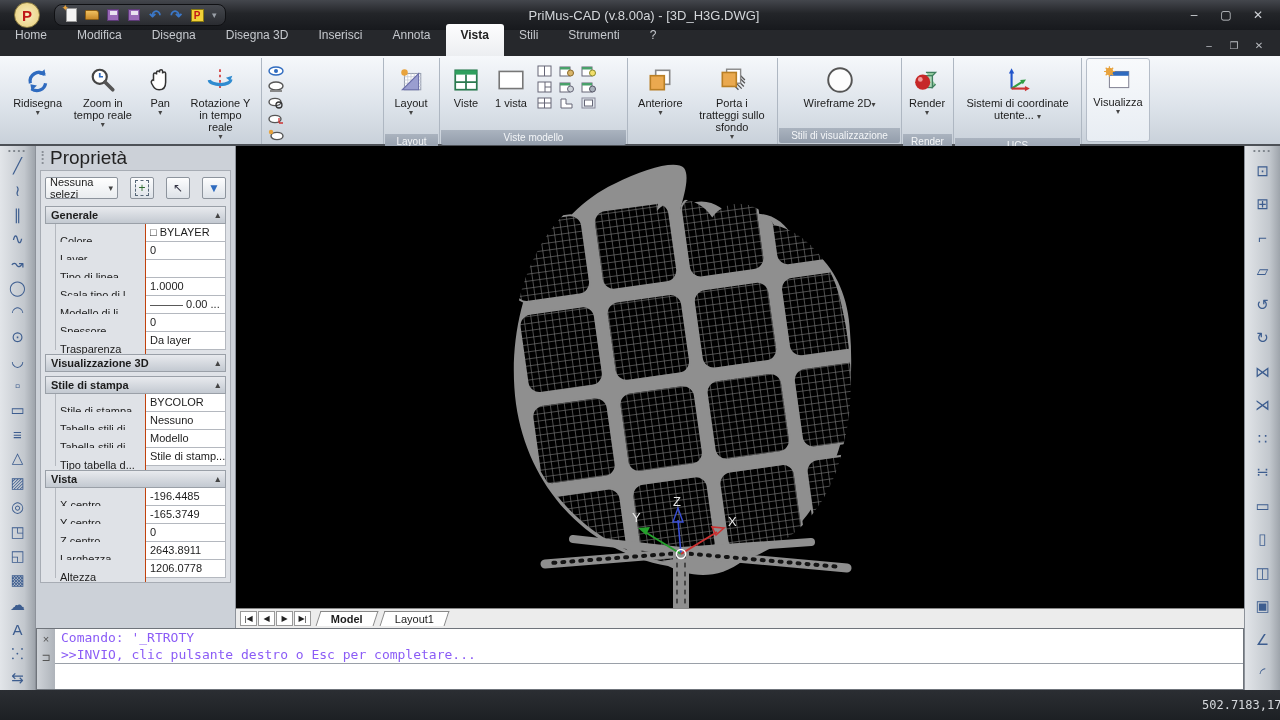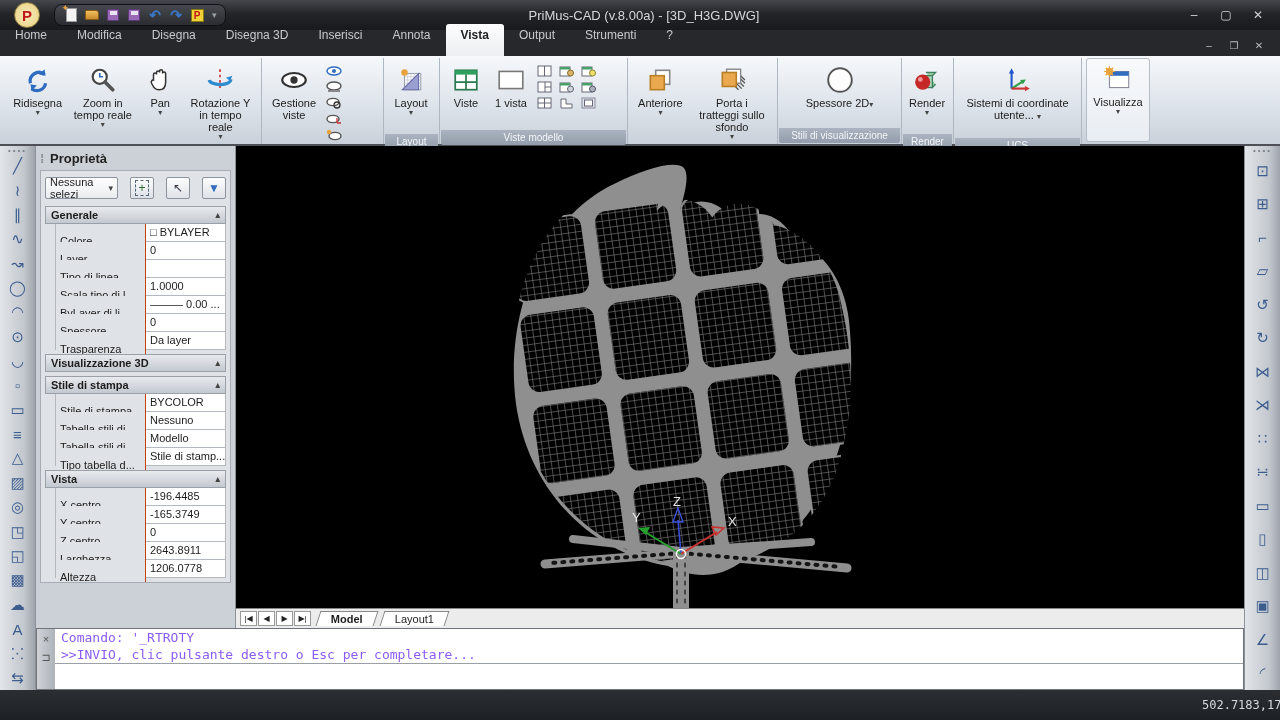--- a/index.html
+++ b/index.html
@@ -61,21 +61,21 @@
     align-items:center; padding-top:2px; }
   #leftstrip { left:0; border-right:1px solid #8d929a; }
   #rightstrip { right:0; border-left:1px solid #8d929a; }
   .stripgrip { color:#7a8088; font-size:8px; letter-spacing:2px; line-height:6px; }
   .tool { width:26px; height:23px; display:flex; align-items:center; justify-content:center;
     color:#3d5d8f; font-size:15px; border-radius:3px; }
 
   
   #props { position:absolute; left:36px; top:146px; width:200px; height:482px;
     background:#ccd1d8; border-right:1px solid #8d929a; overflow:hidden; }
-  .ptitle { height:24px; display:flex; align-items:center; font-weight:bold; font-size:13px; color:#222;
+  .ptitle { height:24px; display:flex; align-items:center; font-weight:normal; font-size:19px; color:#222;
     padding-left:14px; position:relative; }
   .ptitle::before { content:"⁞"; position:absolute; left:4px; color:#8a8f97; }
   .pcard { background:#dfe2e7; border:1px solid #a7acb4; margin:0 4px; padding:6px 4px 4px; }
   .pcombo-row { display:flex; gap:12px; margin-bottom:7px; }
   .pcombo { flex:1; height:22px; background:linear-gradient(#fff,#e9ecef); border:1px solid #8d949d;
     border-radius:2px; display:flex; align-items:center; padding:0 4px; font-size:11px; }
   .pcombo .darr { margin-left:auto; font-size:9px; }
   .pbtn { width:24px; height:22px; background:linear-gradient(#fdfdfe,#dde2e8); border:1px solid #8d949d;
     border-radius:2px; display:flex; align-items:center; justify-content:center; font-size:12px; color:#2d6a2d; }
   .psec-h { height:18px; background:linear-gradient(#e8eaee,#c3c9d1); border:1px solid #9aa0a8;
@@ -155,21 +155,21 @@
 </div>
 
 <div id="tabrow">
   <span class="rtab">Home</span>
   <span class="rtab">Modifica</span>
   <span class="rtab">Disegna</span>
   <span class="rtab">Disegna 3D</span>
   <span class="rtab">Inserisci</span>
   <span class="rtab">Annota</span>
   <span class="rtab active">Vista</span>
-  <span class="rtab">Output</span>
+  <span class="rtab">Stili</span>
   <span class="rtab">Strumenti</span>
   <span class="rtab">?</span>
   <div class="mdibtns">
     <span class="mdibtn">–</span>
     <span class="mdibtn">❐</span>
     <span class="mdibtn">✕</span>
   </div>
 </div>
 
 <div id="ribbon">
@@ -218,29 +218,20 @@
         </span>
         <span class="rlabel">Rotazione Y in tempo reale</span>
         <span class="darr">▾</span>
       </div>
     </div>
     <div class="rg-label">Naviga 2D</div>
   </div>
 
   <div class="rgroup" style="width:122px">
     <div class="rg-body">
-      <div class="rbtn" style="width:58px">
-        <span class="ricon">
-          <svg width="30" height="26" viewBox="0 0 28 24">
-              <ellipse cx="14" cy="12" rx="11" ry="6.5" fill="#fff" stroke="#333" stroke-width="2"></ellipse>
-              <circle cx="14" cy="12" r="3.4" fill="#333"></circle>
-            </svg>
-        </span>
-        <span class="rlabel">Gestione viste</span>
-      </div>
       <div class="smallcol">
         <span class="smicon">
             <svg width="16" height="12" viewBox="0 0 16 12">
               <ellipse cx="8" cy="6" rx="7" ry="4" fill="#fff" stroke="#2f6bbf" stroke-width="1.4"></ellipse>
               <circle cx="8" cy="6" r="2" fill="#2f6bbf"></circle>
             </svg>
           </span>
         <span class="smicon">
             <svg width="16" height="12" viewBox="0 0 16 12">
               <ellipse cx="8" cy="5" rx="7" ry="4" fill="#fff" stroke="#555" stroke-width="1.4"></ellipse>
@@ -410,21 +401,21 @@
   </div>
 
   <div class="rgroup" style="width:124px">
     <div class="rg-body" style="justify-content:center">
       <div class="rbtn" style="width:90px">
         <span class="ricon">
           <svg width="30" height="30" viewBox="0 0 28 28">
               <circle cx="14" cy="14" r="11" fill="#fdfdfd" stroke="#555" stroke-width="1.8"></circle>
             </svg>
         </span>
-        <span class="rlabel"><span>Spessore 2D</span><span class="darr">▾</span></span>
+        <span class="rlabel"><span>Wireframe 2D</span><span class="darr">▾</span></span>
       </div>
     </div>
     <div class="rg-label">Stili di visualizzazione</div>
   </div>
 
   <div class="rgroup" style="width:52px">
     <div class="rg-body">
       <div class="rbtn" style="width:44px">
         <span class="ricon">
           <svg width="28" height="26" viewBox="0 0 26 24">
@@ -538,21 +529,21 @@
       </div>
         <div class="prow">
         <div class="plabel">Tipo di linea</div>
         <div class="pvalue"></div>
       </div>
         <div class="prow">
         <div class="plabel">Scala tipo di l...</div>
         <div class="pvalue">1.0000</div>
       </div>
         <div class="prow">
-        <div class="plabel">ByLayer di li...</div>
+        <div class="plabel">Modello di li...</div>
         <div class="pvalue">———  0.00 ...</div>
       </div>
         <div class="prow">
         <div class="plabel">Spessore</div>
         <div class="pvalue">0</div>
       </div>
         <div class="prow">
         <div class="plabel">Trasparenza</div>
         <div class="pvalue">Da layer</div>
       </div>

